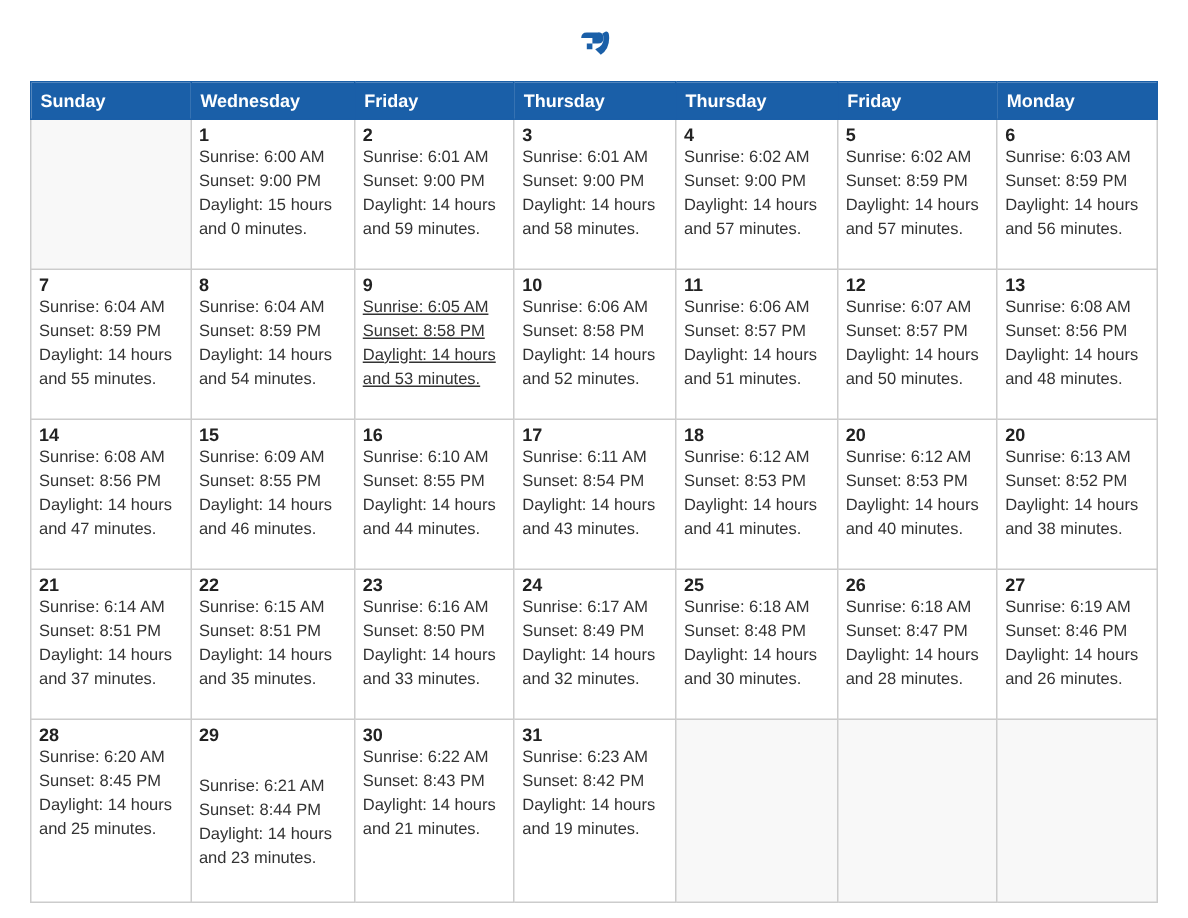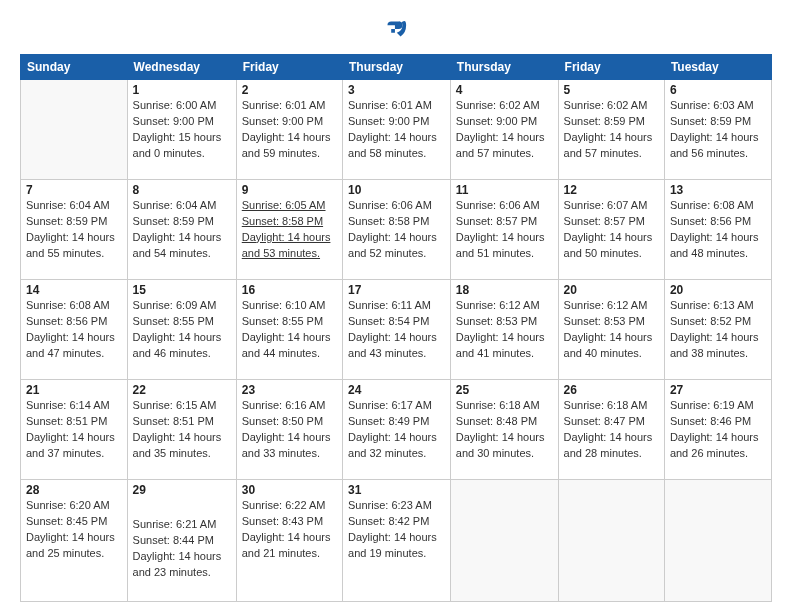--- a/index.html
+++ b/index.html
@@ -123,21 +123,21 @@
 
   <table class="calendar-table">
     <thead>
       <tr>
       <th>Sunday</th>
           <th>Wednesday</th>
           <th>Friday</th>
           <th>Thursday</th>
           <th>Thursday</th>
           <th>Friday</th>
-          <th>Tuesday</th>
+          <th>Monday</th>
         </tr>
     </thead>
     <tbody id="calendar-body">
     <tr class="week-row">
           <td class="empty"></td>
           <td>
             <span class="day-number">1</span>
             <div class="day-info" style="white-space: pre-line;">Sunrise: 6:00 AM
 Sunset: 9:00 PM
 Daylight: 15 hours

